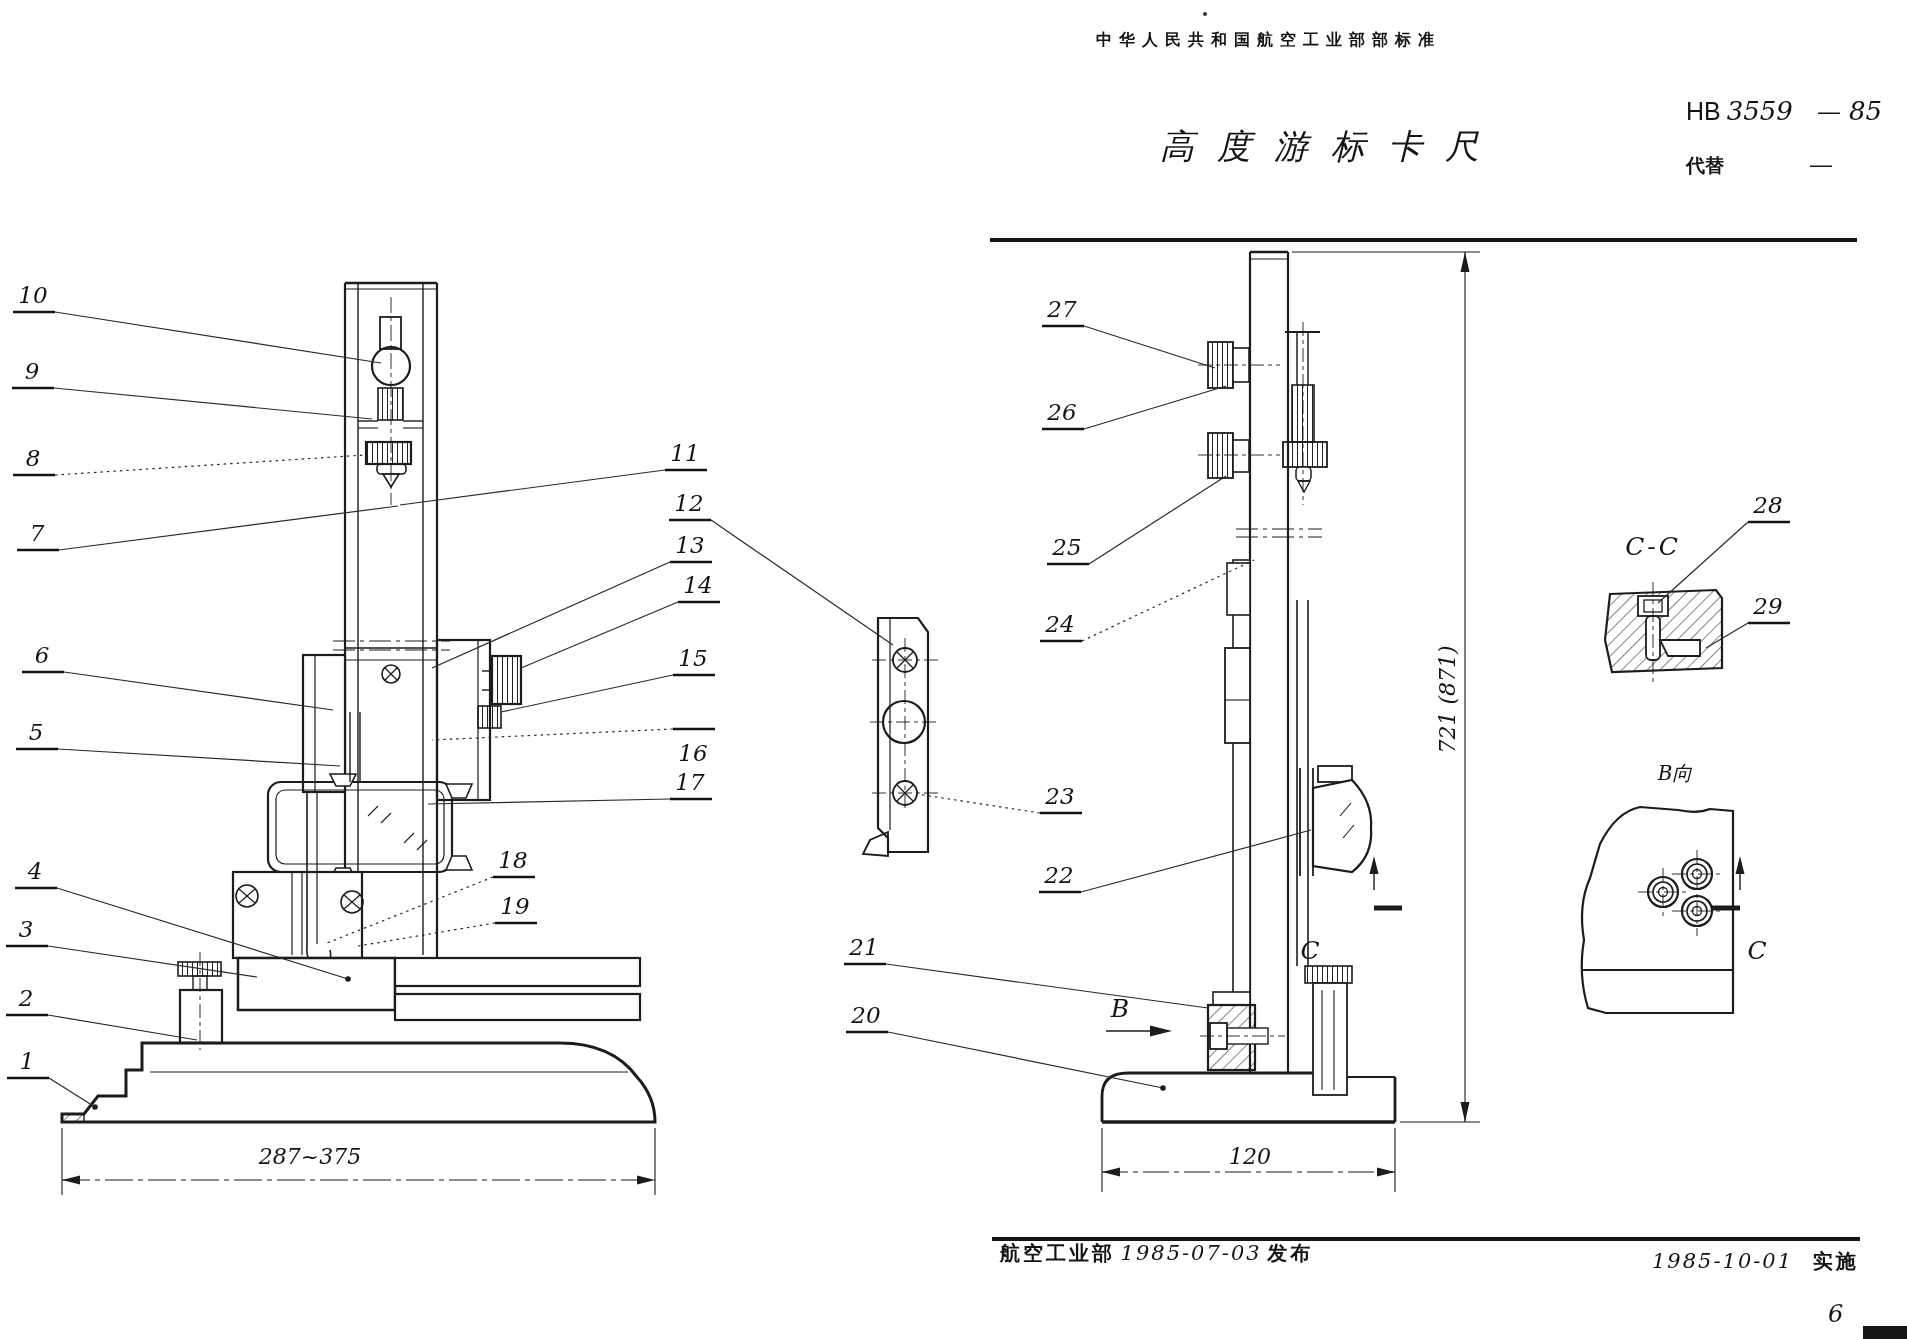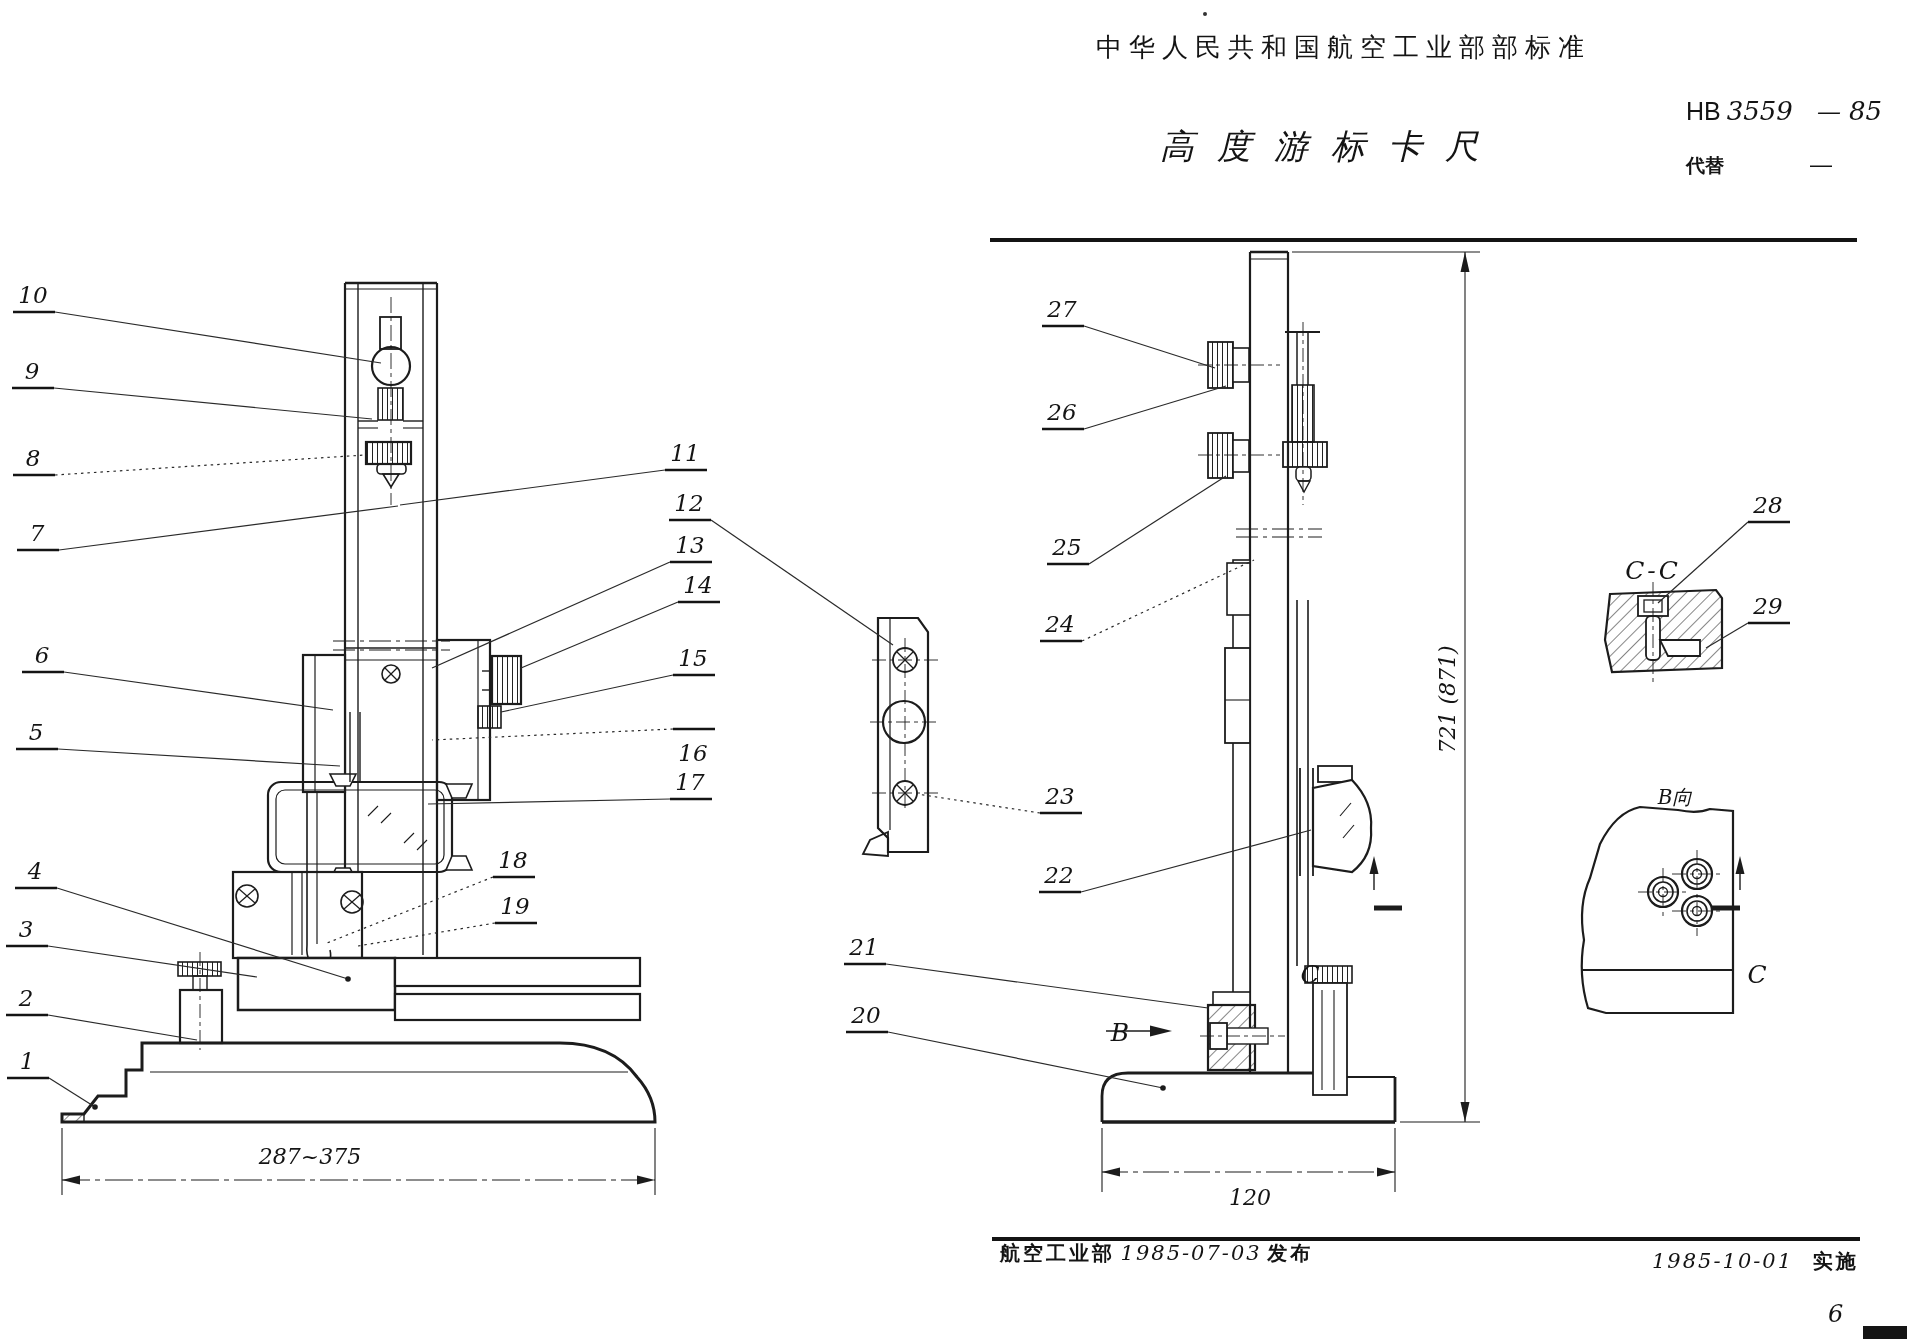--- a/index.html
+++ b/index.html
@@ -1,31 +1,31 @@
 <!DOCTYPE html>
 <html><head>
 <meta charset="utf-8">
 <style>
   html,body{margin:0;padding:0;background:#e8e8e8;}
   .page{position:relative;width:1907px;height:1339px;background:#ffffff;overflow:hidden;
         font-family:"Liberation Sans",sans-serif;color:#141414;}
   .abs{position:absolute;}
   svg{position:absolute;left:0;top:0;}
-  .ministry{left:1096px;top:30px;font-size:26px;font-weight:400;letter-spacing:7px;white-space:nowrap;}
+  .ministry{left:1096px;top:30px;font-size:16px;font-weight:700;letter-spacing:7px;white-space:nowrap;}
   .doc-title{left:1160px;top:124px;font:italic 34px "DejaVu Serif",serif;letter-spacing:23px;white-space:nowrap;}
   .code-row{left:1686px;top:96px;white-space:nowrap;}
   .code-prefix{font-weight:400;font-size:25px;}
   .code-number{font:italic 26px "DejaVu Serif",serif;margin-left:6px;}
   .code-dash{font:italic 24px "DejaVu Serif",serif;margin-left:24px;}
   .code-year{font:italic 26px "DejaVu Serif",serif;margin-left:8px;}
   .replaces-row{left:1686px;top:152px;white-space:nowrap;font-size:19px;font-weight:700;}
   .replaces-value{font-weight:400;margin-left:86px;font-size:22px;}
   .rule{background:#141414;height:3.5px;}
   .dim-text{font:italic 22px "DejaVu Serif",serif;text-align:center;white-space:nowrap;}
-  .view-label{font:italic 25px "DejaVu Serif",serif;text-align:center;white-space:nowrap;margin-top:24px;}
+  .view-label{font:italic 25px "DejaVu Serif",serif;text-align:center;white-space:nowrap;}
   .callout-num{position:absolute;width:52px;text-align:center;font:italic 23px "DejaVu Serif",serif;color:#141414;}
   .footer-pub{left:1000px;top:1240px;white-space:nowrap;font-size:20px;}
   .footer-pub .b,.footer-imp .b{font-weight:700;letter-spacing:3px;}
   .hand{font:italic 21px "DejaVu Serif",serif;letter-spacing:2px;}
   .footer-imp{left:1652px;top:1248px;white-space:nowrap;font-size:20px;}
   .page-num{left:1828px;top:1300px;font:italic 24px "DejaVu Serif",serif;}
 </style>
 </head>
 <body>
 
@@ -417,21 +417,21 @@
           </g>
         </g>
 
       <circle cx="1205" cy="14" r="2" fill="#333" stroke="none"></circle>
       <rect x="1863" y="1326" width="44" height="13" fill="#151515" stroke="none"></rect>
     </g>
   </svg>
 
   <div class="abs dim-text" style="left:230px;top:1144px;width:160px;">287~375</div>
   <div class="abs dim-text" style="left:1365px;top:687px;width:164px;transform:rotate(-90deg);">721 (871)</div>
-  <div class="abs dim-text" style="left:1200px;top:1144px;width:100px;margin-top:41px;">120</div>
+  <div class="abs dim-text" style="left:1200px;top:1144px;width:100px;">120</div>
   <div class="abs view-label" style="left:1611px;top:532px;width:84px;letter-spacing:3px;">C-C</div>
   <div class="abs view-label" style="left:1630px;top:760px;width:90px;font-size:20px;">B向</div>
   <div class="abs view-label" style="left:1100px;top:994px;width:40px;">B</div>
   <div class="abs view-label" style="left:1290px;top:936px;width:40px;">C</div>
   <div class="abs view-label" style="left:1737px;top:936px;width:40px;">C</div>
 
   <div id="callout-layer" class="abs" style="left:0;top:0;width:1907px;height:1339px;pointer-events:none;">
       <div class="callout-num" style="left: 1px; top: 1048px;">1</div>
       <div class="callout-num" style="left: 0px; top: 985px;">2</div>
       <div class="callout-num" style="left: 0px; top: 916px;">3</div>

